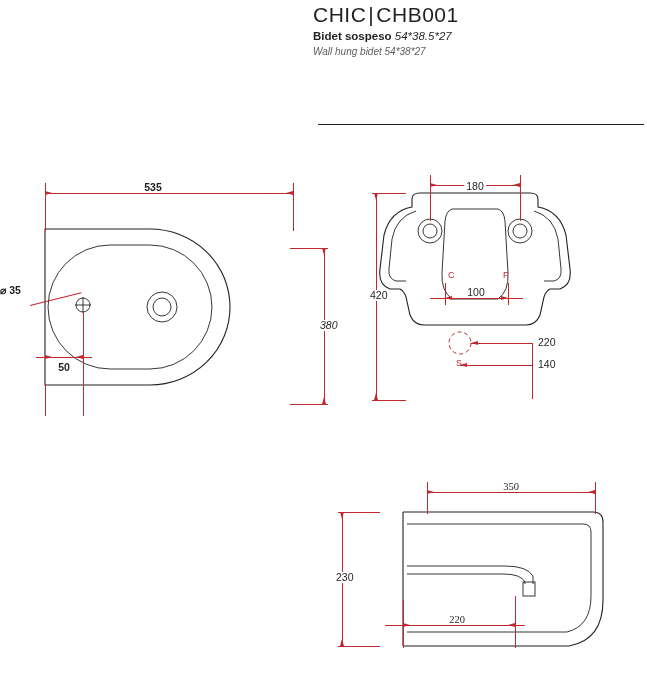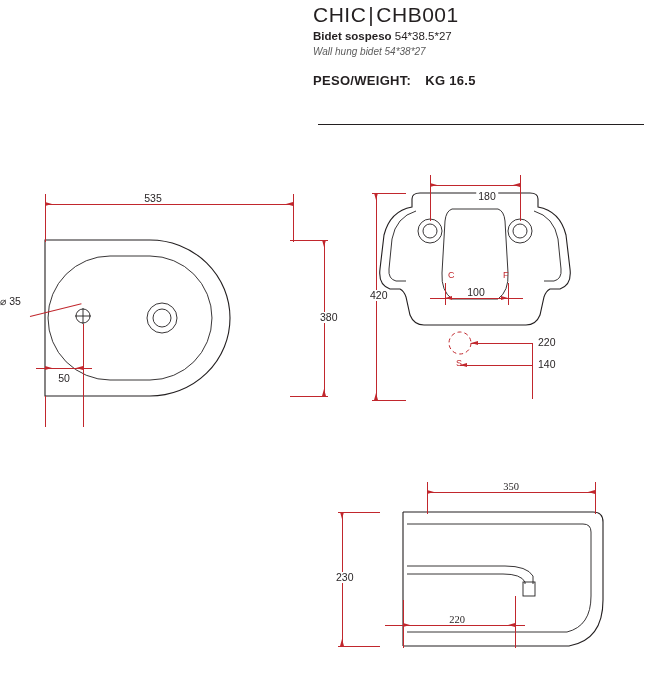--- a/index.html
+++ b/index.html
@@ -38,20 +38,21 @@
   }
   .subtitle {
     font-size: 11.5px;
     line-height: 15px;
     margin-top: 1px;
   }
   .subtitle .b {
     font-weight: bold;
   }
   .subtitle .i {
+    font-style: italic;
     margin-top: 20px;
   }
   .subtitle-2 {
     font-size: 10px;
     line-height: 15px;
     color: #5c5c5c;
     font-style: italic;
   }
   .weight {
     margin-top: 14px;
@@ -152,27 +153,24 @@
       <span>CHIC</span><span class="sep">|</span><span>CHB001</span>
     </div>
     <div class="subtitle">
       <span class="b">Bidet sospeso</span>
       <span class="i">54*38.5*27</span>
     </div>
     <div class="subtitle-2">
       <span>Wall hung bidet</span>
       <span class="i">54*38*27</span>
     </div>
-    <div class="weight">
-      <span>PESO/WEIGHT:</span><span class="val">KG 16.5</span>
-    </div>
   </div>
   <div class="rule"></div>
 
-  <div style="position:absolute; left:0; top:180px; width:310px; height:250px;">
+  <div style="position:absolute; left:0; top:169px; width:310px; height:250px;font-weight:bold;">
     <svg width="310" height="250" viewBox="0 0 310 250">
 
       <path class="stroke-dark" d="M45 60 L150 60 A80 78 0 0 1 150 216 L45 216 Z"></path>
 
       <path class="stroke-dark-thin" d="M110 76 L150 76 A62 62 0 0 1 150 200 L110 200 A62 62 0 0 1 110 76 Z"></path>
 
       <circle class="stroke-dark-thin" cx="162" cy="138" r="15"></circle>
       <circle class="stroke-dark-thin" cx="162" cy="138" r="9"></circle>
 
       <circle class="stroke-dark-thin" cx="83" cy="136" r="7"></circle>
@@ -191,21 +189,21 @@
     <div class="dim-label" style="left:-2px; top:116px;">⌀ 35</div>
 
     <div class="ext vline" style="left:45px; top:216px; width:1px; height:31px;"></div>
     <div class="ext vline" style="left:83px; top:144px; width:1px; height:103px;"></div>
     <div class="dl hline" style="left:36px; top:188px; width:56px;"></div>
     <div class="arrow right" style="left:45px; top:185.5px;"></div>
     <div class="arrow left" style="left:76px; top:185.5px;"></div>
     <div class="dim-label" style="left:64px; top:193px; transform:translateX(-50%);">50</div>
   </div>
 
-  <div style="position:absolute; left:310px; top:180px; width:40px; height:250px;">
+  <div style="position:absolute; left:310px; top:188px; width:40px; height:250px;font-style:italic;">
     <div class="ext hline" style="left:-20px; top:60px; width:38px;"></div>
     <div class="ext hline" style="left:-20px; top:216px; width:38px;"></div>
     <div class="dl vline" style="left:14px; top:60px; height:156px;"></div>
     <div class="arrow down" style="left:11.5px; top:60px;"></div>
     <div class="arrow up" style="left:11.5px; top:209px;"></div>
     <div class="dim-label" style="left:8px; top:132px;">380</div>
   </div>
 
   <div style="position:absolute; left:360px; top:165px; width:287px; height:260px;">
     <svg width="287" height="260" viewBox="0 0 287 260">
@@ -232,21 +230,21 @@
       <text class="txt-red" x="88" y="113">C</text>
       <text class="txt-red" x="143" y="113">F</text>
       <text class="txt-red" x="96" y="201">S</text>
     </svg>
 
     <div class="ext vline" style="left:70px; top:10px; height:46px;"></div>
     <div class="ext vline" style="left:160px; top:10px; height:46px;"></div>
     <div class="dl hline" style="left:70px; top:20px; width:90px;"></div>
     <div class="arrow right" style="left:70px; top:17.5px;"></div>
     <div class="arrow left" style="left:153px; top:17.5px;"></div>
-    <div class="dim-label" style="left:115px; top:26px; transform:translateX(-50%);margin-left:12px;">180</div>
+    <div class="dim-label" style="left:115px; top:16px; transform:translateX(-50%);">180</div>
 
     <div class="ext vline" style="left:85px; top:118px; height:22px;"></div>
     <div class="ext vline" style="left:148px; top:118px; height:22px;"></div>
     <div class="dl hline" style="left:70px; top:133px; width:93px;"></div>
     <div class="arrow left" style="left:85px; top:130.5px;"></div>
     <div class="arrow right" style="left:141px; top:130.5px;"></div>
     <div class="dim-label" style="left:116px; top:122px; transform:translateX(-50%);">100</div>
 
     <div class="dl hline" style="left:111px; top:178px; width:62px;"></div>
     <div class="arrow left" style="left:111px; top:175.5px;"></div>

